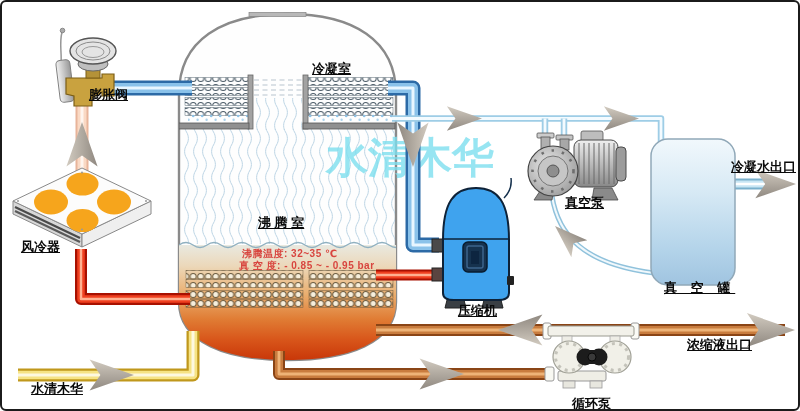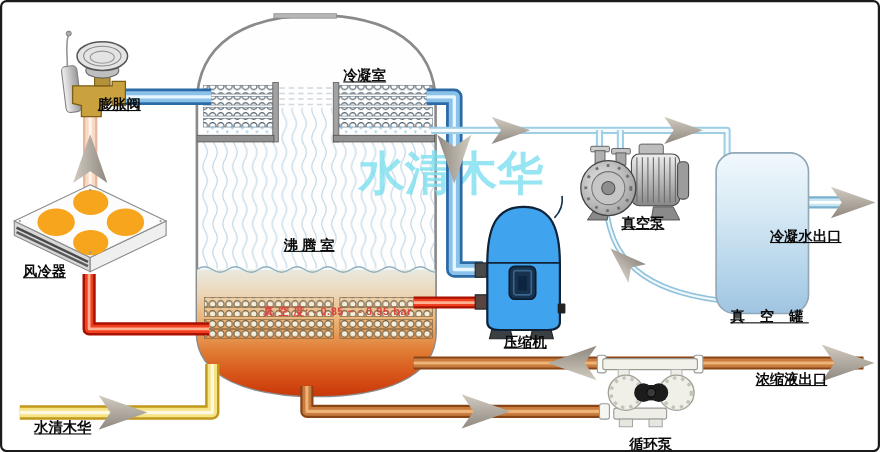--- a/index.html
+++ b/index.html
@@ -296,18 +296,19 @@
   </g>
 </svg>
 
 <div class="lbl" style="left:87px;top:86px;">膨胀阀</div>
 <div class="lbl" style="left:19px;top:238px;">风冷器</div>
 <div class="lbl" style="left:310px;top:60px;">冷凝室</div>
 <div class="lbl" style="left:256px;top:214px;">沸 腾 室</div>
 <div class="lbl" style="left:456px;top:302px;">压缩机</div>
 <div class="lbl" style="left:563px;top:194px;">真空泵</div>
 <div class="lbl sp2" style="left:662px;top:279px;">真 空 罐</div>
-<div class="lbl" style="left:698px;top:158px;margin-top:48px;">冷凝水出口</div>
+<div class="lbl" style="left:729px;top:158px;">冷凝水出口</div>
 <div class="lbl" style="left:685px;top:336px;text-align:center;">浓缩液出口</div>
 <div class="lbl" style="left:570px;top:395px;">循环泵</div>
 <div class="lbl" style="left:29px;top:380px;">水清木华</div>
-<div class="ann" style="left:237px;top:257px;margin-top:17px;">真 空 度: - 0.85 ~ - 0.95 bar</div>
+<div class="ann" style="left:240px;top:245px;">沸腾温度: 32~35 ℃</div>
+<div class="ann" style="left:237px;top:257px;">真 空 度: - 0.85 ~ - 0.95 bar</div>
 </div>
 
 </body></html>

